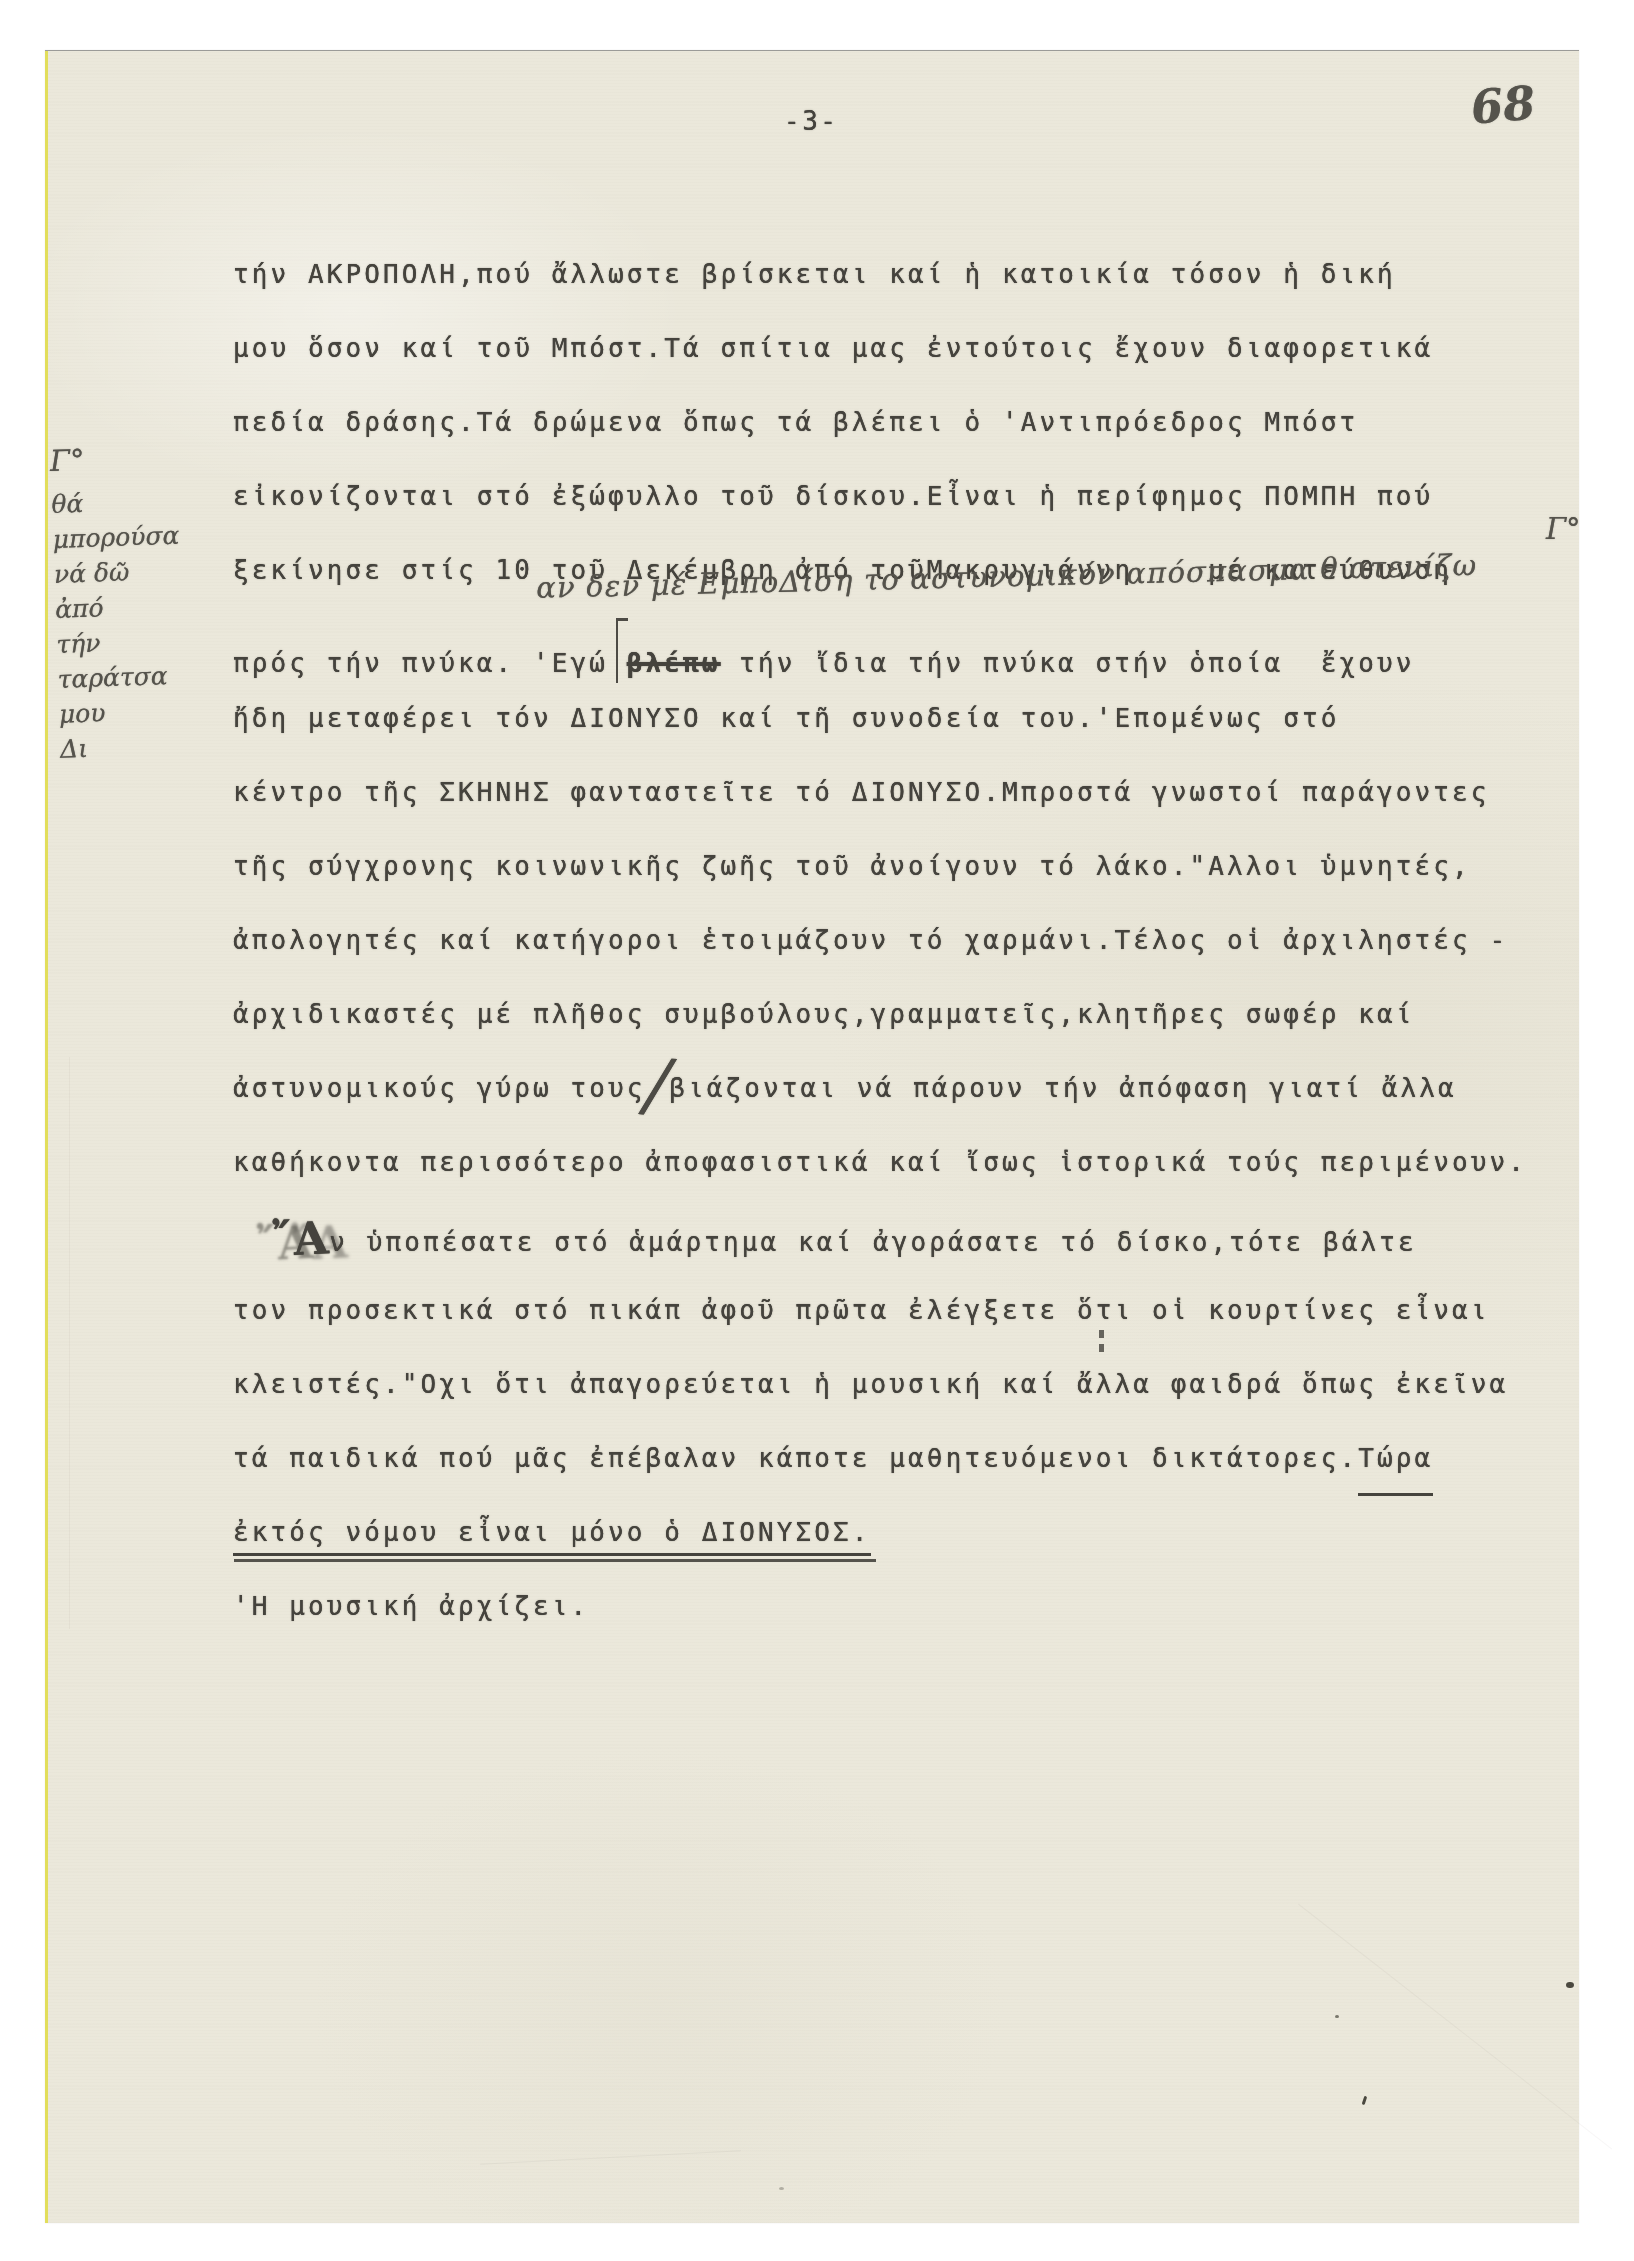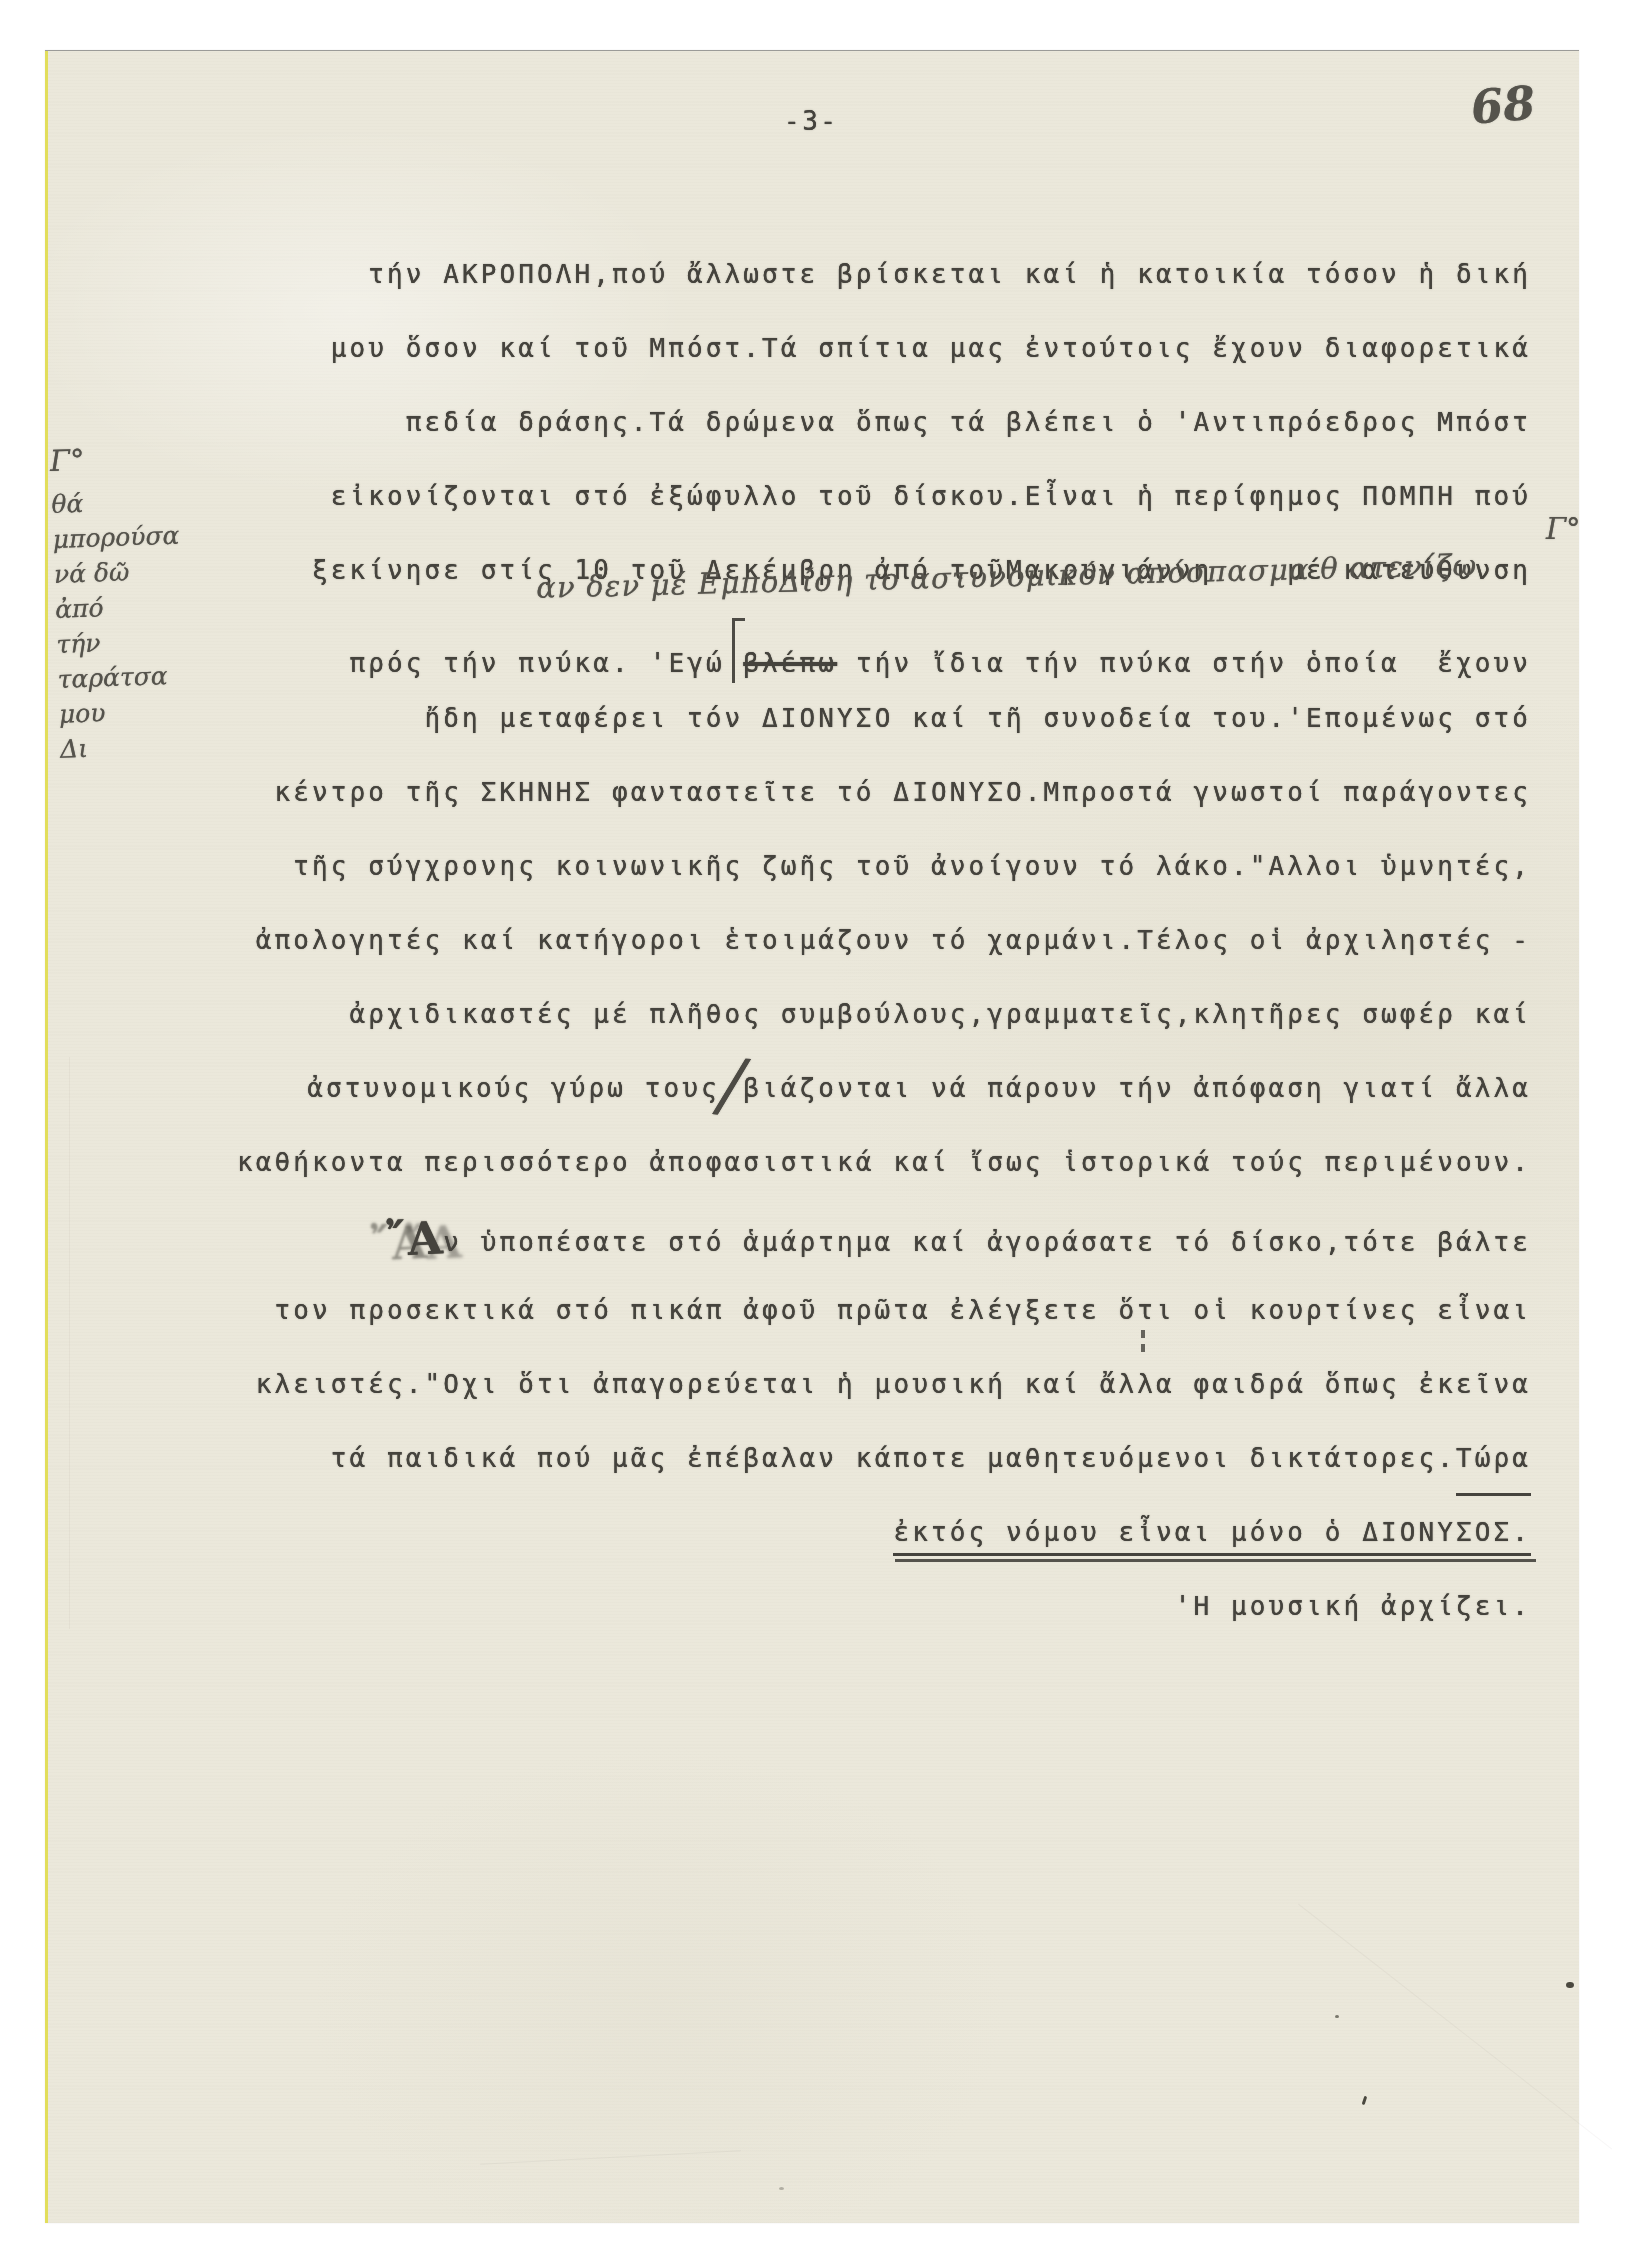--- a/index.html
+++ b/index.html
@@ -21,23 +21,23 @@
 
   
   .ts-block{
     position:absolute;left:188px;top:186px;width:1298px;
     font-family:"DejaVu Sans Mono", monospace;
     font-size:26px;letter-spacing:3.1px;line-height:74px;
     color:#45433d;
     text-shadow:0 0 0.6px #45433d, 0 0 1.9px rgba(69,67,61,.40);
     white-space:pre;
   }
-  .ts-line{height:74px;white-space:pre;text-align:right;}
+  .ts-line{height:74px;white-space:pre;}
   .seg-n{}
-  .seg-struck{text-decoration:line-through;text-decoration-thickness:4.3px;font-weight:normal;}
+  .seg-struck{text-decoration:line-through;text-decoration-thickness:4.3px;font-weight:bold;}
   .seg-underline{border-bottom:3.7px solid #45433d;padding-bottom:20px;}
   .seg-underline2{position:relative;border-bottom:3.7px solid #45433d;padding-bottom:6px;}
   .seg-underline2::after{content:"";position:absolute;left:1.2px;right:-5px;bottom:-9.3px;height:3.7px;background:#45433d;opacity:.9;}
   .seg-dotted{position:relative;margin-top:8px;}
   .seg-dotted::after{content:"";position:absolute;left:22.4px;bottom:-27px;width:4.3px;height:22.4px;
      background:linear-gradient(#45433d 35%, transparent 35%, transparent 62%, #45433d 62%);opacity:.8;}
   .seg-caret{display:inline-block;width:10px;height:65px;position:relative;top:11.2px;margin:0 1.2px 0 7.5px;}
   .seg-caret::before{content:"";position:absolute;left:0;top:0;width:2.5px;height:100%;background:#4d4b45;}
   .seg-caret::after{content:"";position:absolute;left:0;top:0;width:12.4px;height:2.5px;background:#4d4b45;}
   .seg-overwrite{display:inline-block;font-family:"DejaVu Serif",serif;font-weight:bold;font-size:45px;

